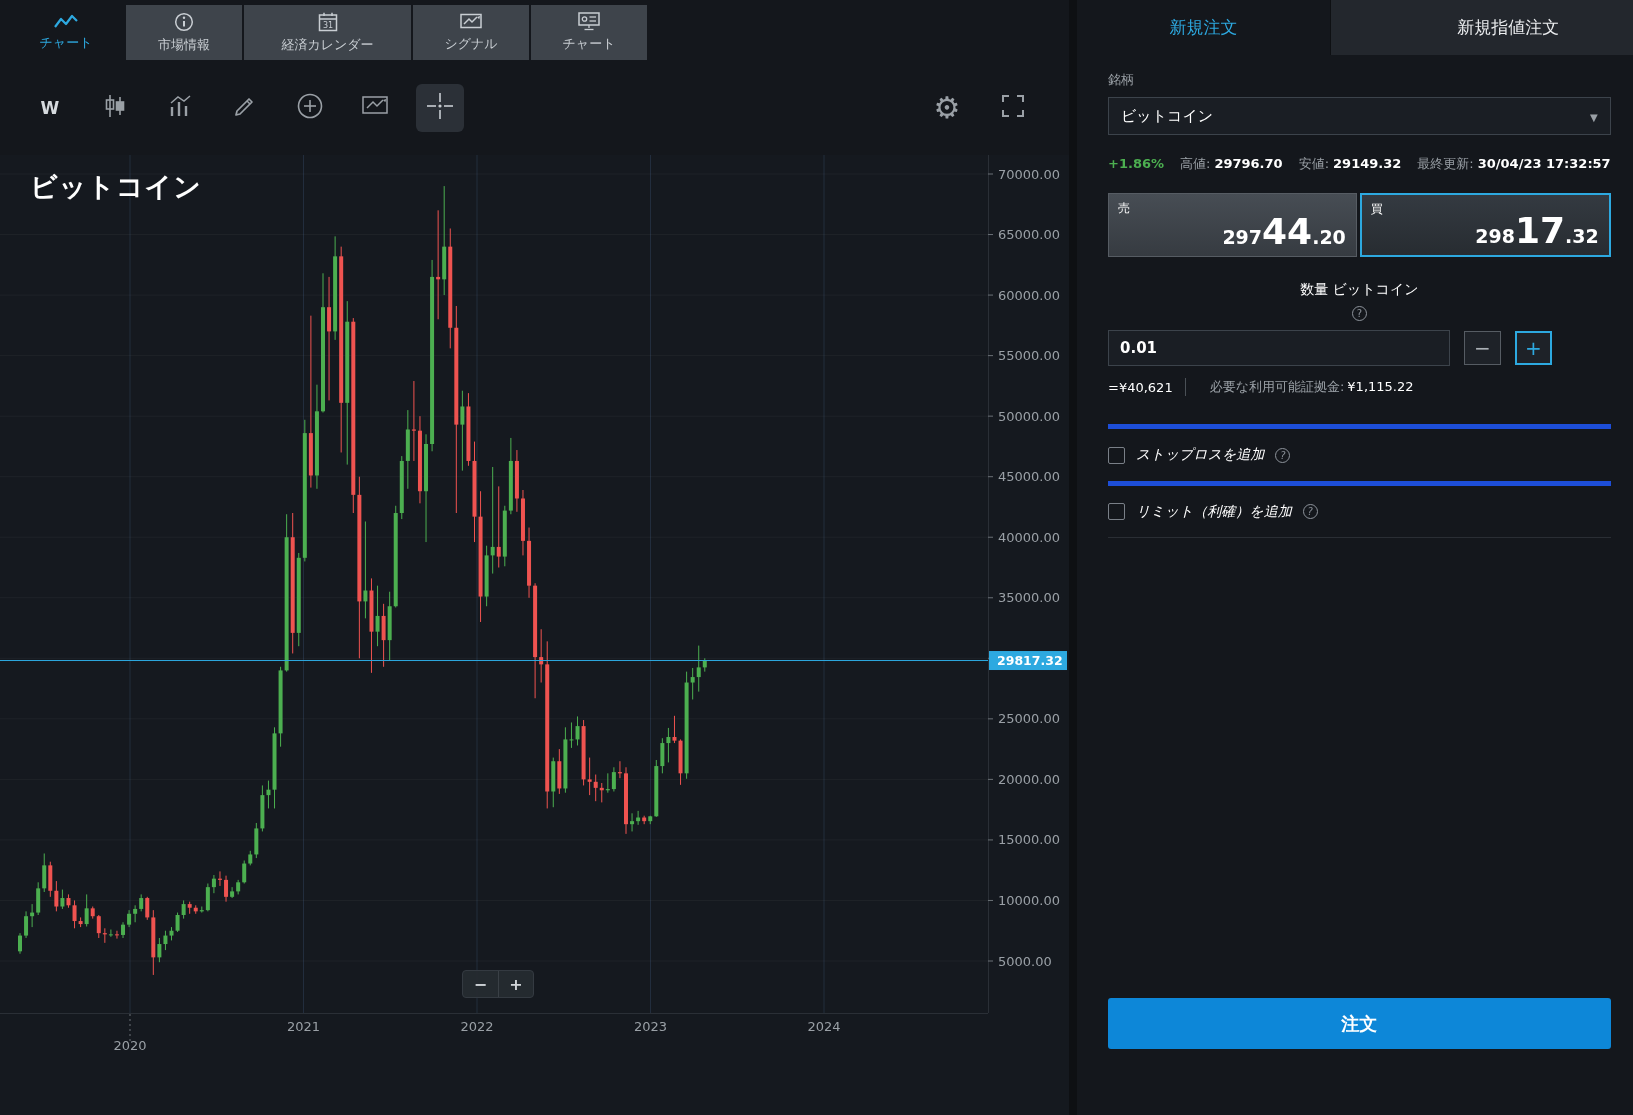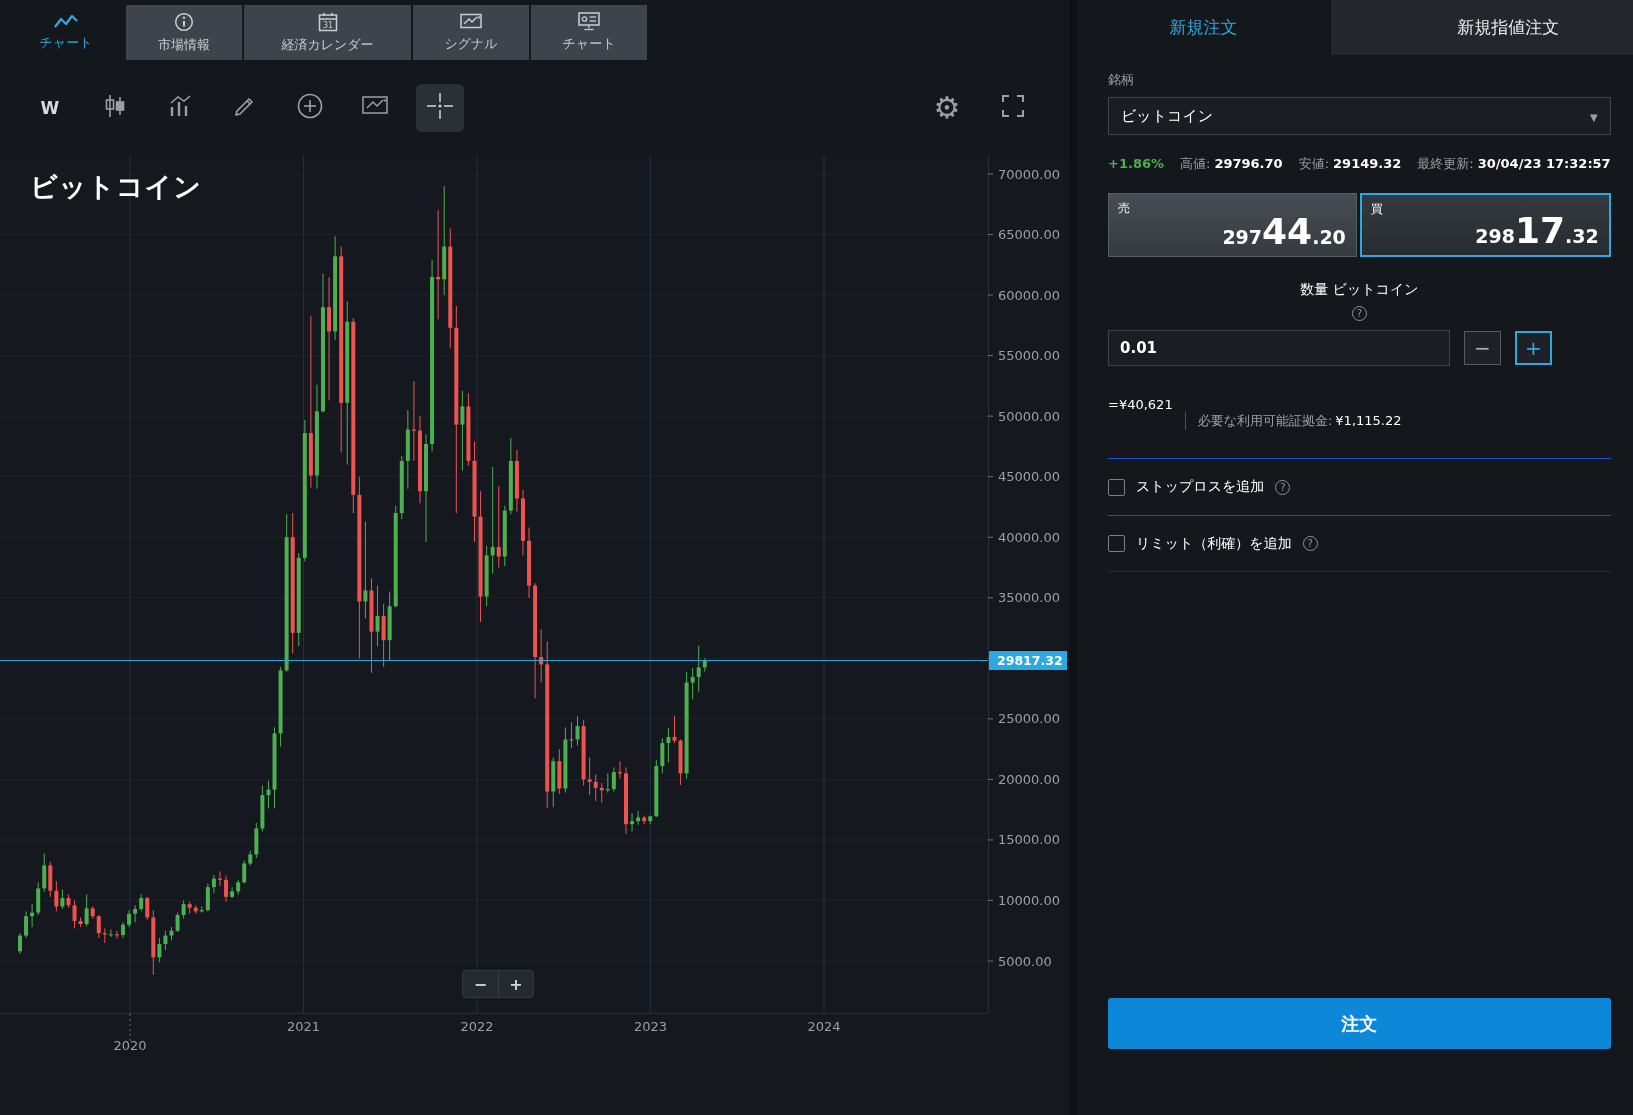--- a/index.html
+++ b/index.html
@@ -100,28 +100,28 @@
   }
   .step-btn {
     width:37px; height:34px; margin-left:14px; background:#1e2228; border:1px solid #565c63;
     color:#aab0b6; font-size:20px; display:flex; align-items:center; justify-content:center; cursor:pointer;
   }
   .step-btn.plus { border:2px solid #2da9e0; color:#2da9e0; }
   .minus-glyph::before { content:"−"; }
   .plus-glyph::before { content:"+"; }
 
   .conv { margin:12px 0 0; font-size:13px; color:#fff; display:flex; align-items:center; }
-  .conv .margin { border-left:1px solid #4a5056; margin-left:12px; padding-left:12px;margin-top:34px; }
+  .conv .margin { border-left:1px solid #4a5056; margin-left:12px; padding-left:24px; }
   .conv em { color:#9aa0a6; font-style:normal; margin-right:3px; }
   .conv b { color:#fff; font-weight:normal; }
 
   .checks { margin-top:28px; }
   .check-row {
     display:flex; align-items:center; gap:11px; height:57px;
-    border-top:1px solid #1d4ed8; font-size:14px; color:#fff; cursor:pointer;
+    border-top:5px solid #1d4ed8; font-size:14px; color:#fff; cursor:pointer;font-style:italic;
   }
   .check-row.lastrow { border-bottom:1px solid #2a2e34; }
   .checkbox { width:17px; height:17px; border:1px solid #7a8088; border-radius:2px; background:transparent; flex:0 0 17px; }
 
   .spacer { flex:1; }
   .submit {
     display:block; width:100%; height:51px; margin-bottom:66px;
     background:#0d87d8; color:#fff; font-size:18px; font-weight:bold;
     border:none; border-radius:3px; cursor:pointer; font-family:inherit;
   }

